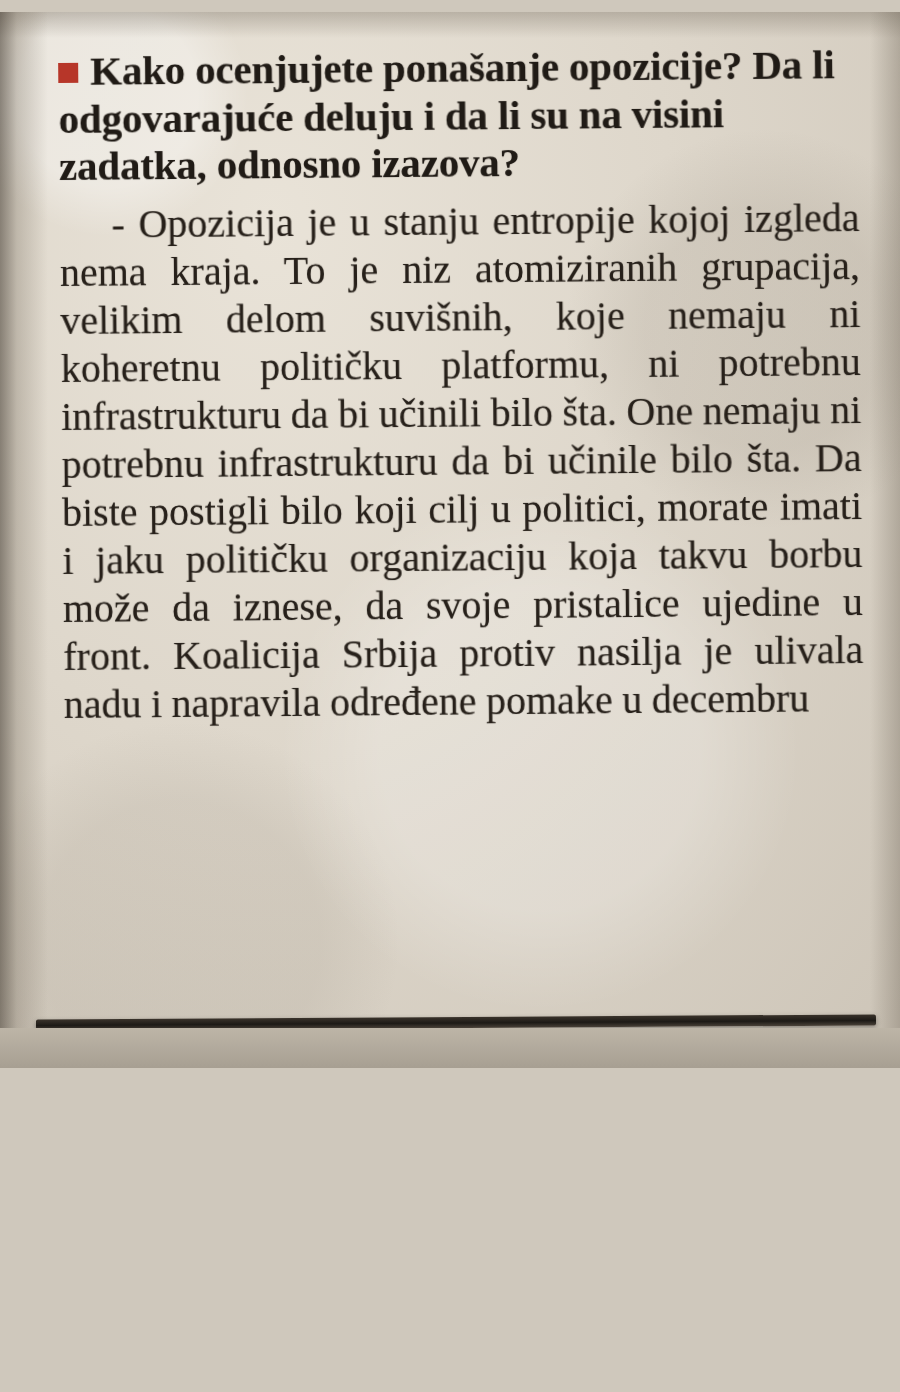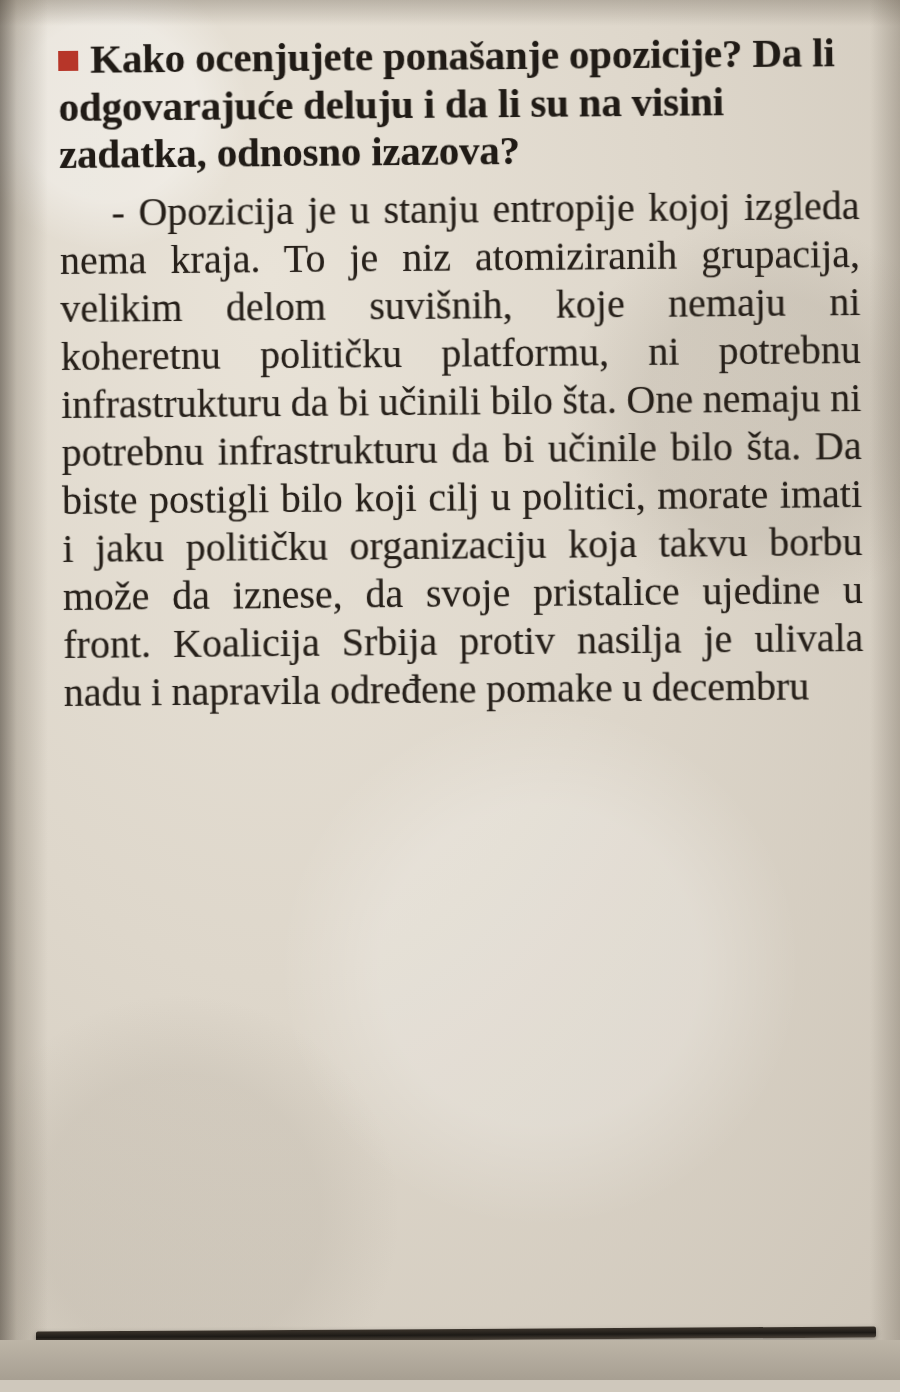--- a/index.html
+++ b/index.html
@@ -11,23 +11,24 @@
     height: 1392px;
     overflow: hidden;
     background: #cfc8bc;
     font-family: "Liberation Serif", serif;
   }
 
   
   #page {
     position: relative;
     width: 900px;
-    height: 1380px;
+    height: 1056px;
     background:
       radial-gradient(ellipse at 30% 20%, #e9e3d8 0%, #ded7cb 45%, #cdc5b8 100%);
+    margin-top: 12px;
   }
 
   
   #grain {
     position: absolute;
     inset: 0;
     background-image:
       radial-gradient(circle at 12% 8%, rgba(255,255,255,0.35) 0 90px, rgba(0,0,0,0) 140px),
       radial-gradient(circle at 85% 30%, rgba(120,110,95,0.12) 0 120px, rgba(0,0,0,0) 200px),
       radial-gradient(circle at 60% 70%, rgba(255,255,255,0.22) 0 160px, rgba(0,0,0,0) 260px),

